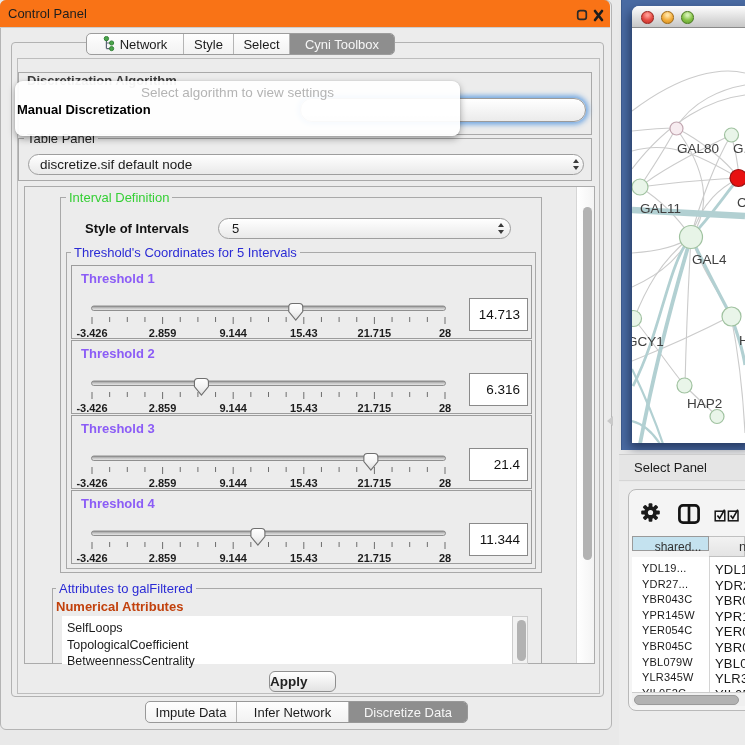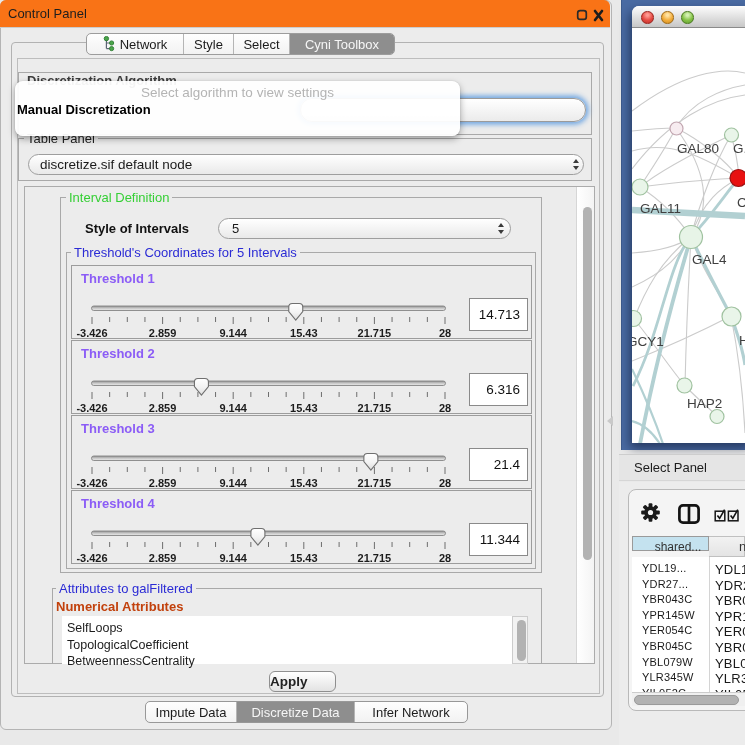--- a/index.html
+++ b/index.html
@@ -401,22 +401,22 @@
   <div style="top:38px">BetweennessCentrality</div>
 </div>
 <div id="listsbt">
     <i></i>
   </div>
 
 <div id="apply">Apply</div>
 
 <div id="btabs">
   <div class="tab" style="width:91px">Impute Data</div>
+  <div class="tab" style="width:112px">Infer Network</div>
   <div class="tab sel" style="width:118px">Discretize Data</div>
-  <div class="tab" style="width:112px">Infer Network</div>
 </div>
 
 <div id="desk"></div>
 <div id="frame">
   <div id="ftitle">
       <div class="light" id="lr"></div>
       <div class="light" id="ly"></div>
       <div class="light" id="lg"></div>
     </div>
   <div id="canvas">

